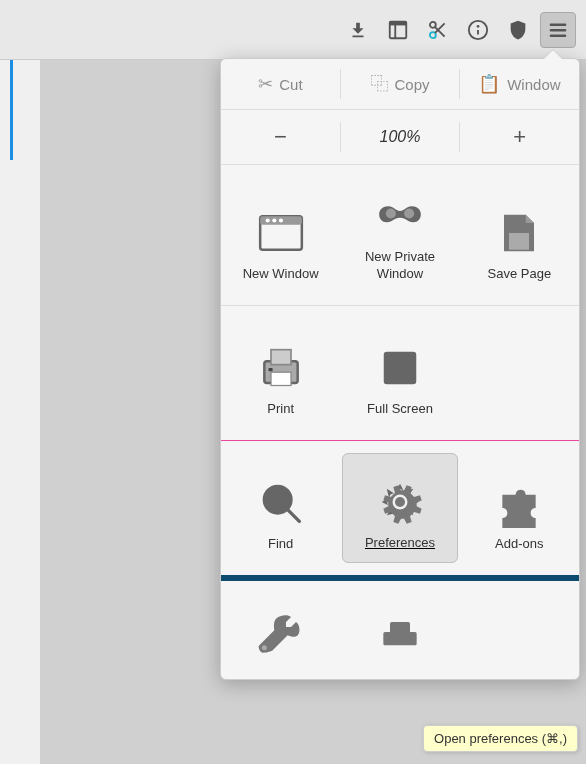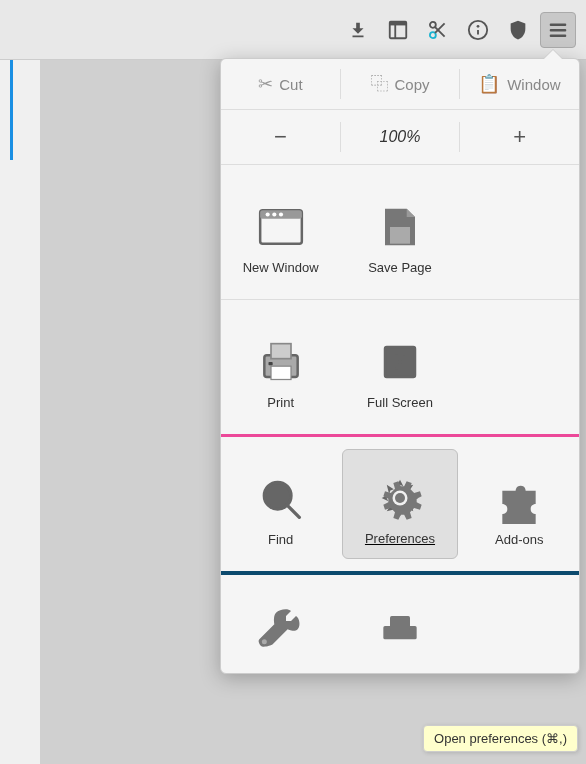--- a/index.html
+++ b/index.html
@@ -175,21 +175,21 @@
       color: #333;
       text-align: center;
       line-height: 1.3;
     }
 
     
     .icons-grid-2 {
       display: grid;
       grid-template-columns: repeat(3, 1fr);
       padding: 10px 0;
-      border-bottom: 3px solid #ec4899;
+      border-bottom: 1px solid #ec4899;
     }
 
     
     .svg-icon {
       width: 50px;
       height: 50px;
       fill: #666;
       margin-bottom: 8px;
     }
 
@@ -320,20 +320,29 @@
       <svg class="svg-icon" viewBox="0 0 60 60" fill="none">
         <rect x="5" y="10" width="50" height="40" rx="3" stroke="#666" stroke-width="3" fill="none"></rect>
         <rect x="5" y="10" width="50" height="10" rx="3" fill="#999"></rect>
         <circle cx="14" cy="15" r="2.5" fill="#fff"></circle>
         <circle cx="22" cy="15" r="2.5" fill="#fff"></circle>
         <circle cx="30" cy="15" r="2.5" fill="#fff"></circle>
       </svg>
       <span class="grid-label">New Window</span>
     </div>
 
+    <div class="grid-item">
+      <svg class="svg-icon" viewBox="0 0 60 60" fill="none">
+
+        <path d="M5 28 C5 20 14 16 22 20 C25 22 27 24 30 24 C33 24 35 22 38 20 C46 16 55 20 55 28 C55 36 48 40 40 36 C37 34 34 32 30 32 C26 32 23 34 20 36 C12 40 5 36 5 28 Z" fill="#666"></path>
+        <circle cx="19" cy="27" r="6" fill="#999"></circle>
+        <circle cx="41" cy="27" r="6" fill="#999"></circle>
+      </svg>
+      <span class="grid-label">New Private<br>Window</span>
+    </div>
 
     <div class="grid-item">
       <svg class="svg-icon" viewBox="0 0 60 60">
         <path d="M12 8 h26 l10 10 v34 H12 Z" fill="#777"></path>
         <path d="M38 8 v10 h10" fill="#999"></path>
         <rect x="18" y="30" width="24" height="20" fill="#aaa"></rect>
       </svg>
       <span class="grid-label">Save Page</span>
     </div>
   </div>
@@ -363,21 +372,21 @@
 
         <polygon points="30,18 36,24 30,30 24,24" fill="#666"></polygon>
         <polygon points="30,42 36,36 30,30 24,36" fill="#666"></polygon>
         <polygon points="18,30 24,24 30,30 24,36" fill="#666"></polygon>
         <polygon points="42,30 36,24 30,30 36,36" fill="#666"></polygon>
       </svg>
       <span class="grid-label">Full Screen</span>
     </div>
   </div>
 
-  <div class="icons-grid-2" style="border-bottom: 4px solid #0c4a6e;">
+  <div class="icons-grid-2" style="border-bottom: 6px solid #0c4a6e;">
 
     <div class="grid-item">
       <svg class="svg-icon" viewBox="0 0 60 60" fill="none">
         <circle cx="26" cy="26" r="16" stroke="#666" stroke-width="4"></circle>
         <line x1="37" y1="37" x2="52" y2="52" stroke="#666" stroke-width="4" stroke-linecap="round"></line>
       </svg>
       <span class="grid-label">Find</span>
     </div>
 
     <div class="grid-item highlighted">

